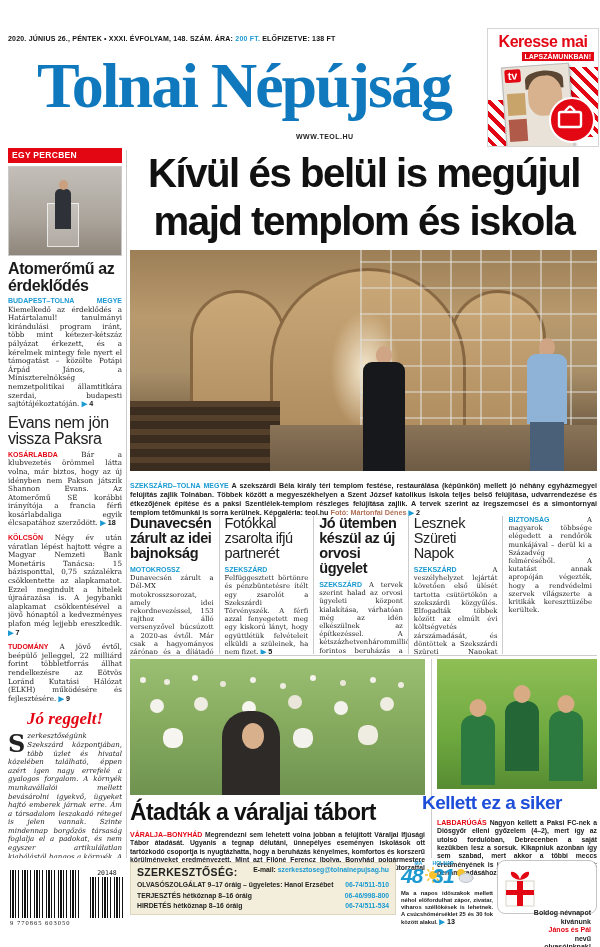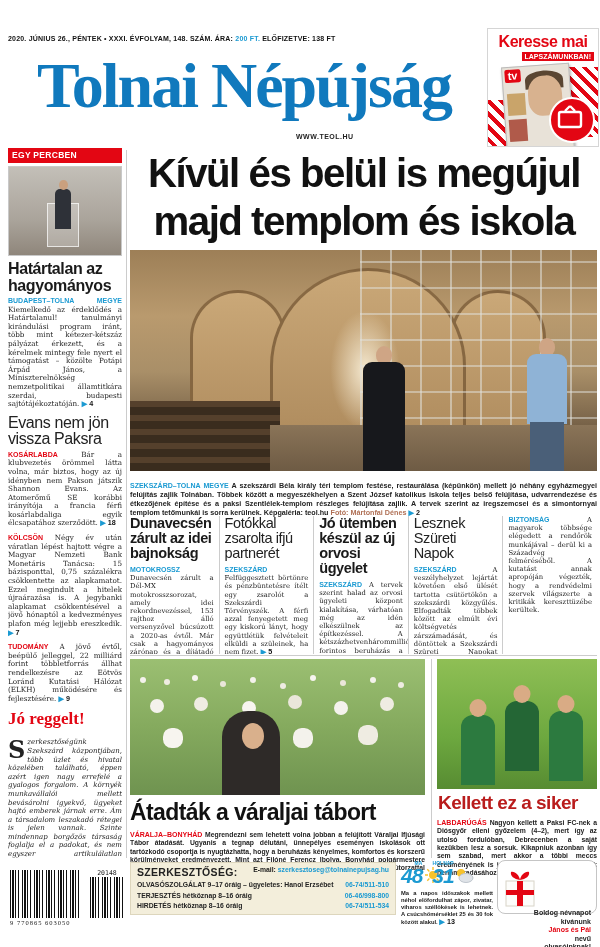--- a/index.html
+++ b/index.html
@@ -32,21 +32,21 @@
   #sidephoto .man{position:absolute;left:46px;top:22px;width:16px;height:40px;background:#2e3138;border-radius:5px 5px 0 0;}
   #sidephoto .head{position:absolute;left:50px;top:13px;width:9px;height:10px;background:#caa07e;border-radius:50%;}
   #sidephoto .lectern{position:absolute;left:38px;top:36px;width:30px;height:42px;background:rgba(255,255,255,.25);border:1px solid rgba(255,255,255,.7);}
   h2.side{font-size:16px;line-height:16.5px;margin:5px 0 3px;letter-spacing:-.4px;}
   h2.side.light{font-weight:normal;color:#222;}
   p.brief{font-family:"DejaVu Serif",serif;font-size:7.2px;line-height:8.6px;text-align:justify;margin:0 0 6px;color:#222;}
   .kick{font-family:"Liberation Sans",sans-serif;font-weight:bold;font-size:7px;}
   .k-blue{color:var(--kblue);} .k-red{color:var(--red);}
   .pg{font-weight:bold;color:#111;white-space:nowrap;font-family:"Liberation Sans",sans-serif;font-size:7.2px;}
   .pg::before{content:"▶ ";color:var(--kblue);}
-  #greeting-title{color:var(--red);font-size:17px;font-weight:bold;margin:6px 0 9px;font-family:"Liberation Serif",serif;}
+  #greeting-title{color:var(--red);font-size:17px;font-weight:bold;font-style:italic;margin:6px 0 3px;font-family:"Liberation Serif",serif;text-align:center;}
   #greeting-body{font-family:"DejaVu Serif",serif;font-style:italic;font-size:7px;line-height:8.6px;text-align:justify;margin:0;color:#222;}
   #greeting-body::first-letter{float:left;font-size:24px;line-height:20px;padding:2px 2px 0 0;font-style:normal;font-weight:bold;}
   #vrule{left:126px;top:150px;width:1px;height:708px;background:#ccc;}
 
   
   #barcodes{left:10px;top:864px;width:116px;height:70px;}
   .bars{background:repeating-linear-gradient(90deg,#111 0 1px,#fff 1px 2px,#111 2px 4px,#fff 4px 5px,#111 5px 6px,#fff 6px 8px,#111 8px 9px,#fff 9px 12px);}
   #ean{position:absolute;left:0;top:6px;width:72px;height:48px;}
   #ean-num{position:absolute;left:0;top:55px;width:72px;font-family:Liberation Serif, serif;font-size:6.5px;letter-spacing:1px;}
   #supp{position:absolute;left:80px;top:13px;width:34px;height:41px;}
@@ -93,21 +93,21 @@
   #photo-kids .wface{position:absolute;left:112px;top:64px;width:22px;height:26px;background:#d9b08c;border-radius:50%;}
   #photo-soccer{left:437px;top:659px;width:160px;height:130px;position:absolute;background:linear-gradient(180deg,#8fbf55 0%,#6da83f 60%,#578c32 100%);overflow:hidden;}
   #photo-soccer .p{position:absolute;width:34px;height:70px;background:#2c7a3f;border-radius:12px 12px 0 0;}
   #photo-soccer .p .head{position:absolute;left:50%;transform:translateX(-50%);top:-16px;width:17px;height:18px;background:#d9ab85;border-radius:50%;}
   #photo-soccer .p1{left:24px;top:56px;}
   #photo-soccer .p2{left:68px;top:42px;background:#246635;}
   #photo-soccer .p3{left:112px;top:52px;}
   #vrule2{left:431px;top:659px;width:1px;height:199px;background:#ccc;}
   #story-camp-title{left:130px;top:799px;width:295px;font-size:23px;font-weight:bold;letter-spacing:-.6px;color:#111;}
   #story-camp-body{left:130px;top:824px;width:295px;font-size:6.8px;line-height:8.4px;text-align:justify;font-weight:bold;color:#222;}
-  #story-soccer-title{left:438px;top:792px;width:160px;font-size:19px;font-weight:bold;letter-spacing:-.5px;color:#b91c1c;}
+  #story-soccer-title{left:422px;top:792px;width:160px;font-size:19px;font-weight:bold;letter-spacing:-.5px;color:#1d4ed8;}
   #story-soccer-body{left:437px;top:812px;width:160px;font-size:6.8px;line-height:8.4px;text-align:justify;font-weight:bold;color:#222;}
 
   
   #editorial{left:130px;top:862px;width:266px;height:53px;background:var(--beige);border:1px solid #ddd6bd;padding:3px 6px;box-sizing:border-box;}
   #editorial .t{display:flex;justify-content:space-between;align-items:flex-start;margin-bottom:2px;}
   #editorial .name{font-size:10.5px;font-weight:bold;letter-spacing:.3px;color:#222;}
   #editorial .em{font-size:6.8px;font-weight:bold;}
   #editorial .em .addr{color:var(--kblue);}
   #editorial .row{display:flex;justify-content:space-between;font-size:6.8px;font-weight:bold;line-height:10.5px;color:#222;}
   #editorial .row .ph{color:var(--kblue);}
@@ -159,21 +159,21 @@
 
 <div class="abs" id="sidebar">
   <div class="rubric">EGY PERCBEN</div>
 
   <div id="sidephoto">
     <div class="lectern"></div>
     <div class="man"></div>
     <div class="head"></div>
   </div>
 
-  <h2 class="side">Határtalan az hagyományos</h2>
+  <h2 class="side">Atomerőmű az érdeklődés</h2>
   <p class="brief"><b class="kick k-blue">BUDAPEST–TOLNA MEGYE</b> <span>Kiemelkedő az érdeklődés a Határtalanul! tanulmányi kirándulási program iránt, több mint kétezer-kétszáz pályázat érkezett, és a kérelmek mintegy fele nyert el támogatást – közölte Potápi Árpád János, a Miniszterelnökség nemzetpolitikai államtitkára szerdai, budapesti sajtótájékoztatóján.</span> <span class="pg">4</span></p>
 
   <h2 class="side light">Evans nem jön vissza Paksra</h2>
   <p class="brief"><b class="kick k-red">KOSÁRLABDA</b> <span>Bár a klubvezetés örömmel látta volna, már biztos, hogy az új idényben nem Pakson játszik Shannon Evans. Az Atomerőmű SE korábbi irányítója a francia férfi kosárlabdaliga egyik élcsapatához szerződött.</span> <span class="pg">18</span></p>
 
   <p class="brief"><b class="kick k-red">KÖLCSÖN</b> <span>Négy év után váratlan lépést hajtott végre a Magyar Nemzeti Bank Monetáris Tanácsa: 15 bázisponttal, 0,75 százalékra csökkentette az alapkamatot. Ezzel megindult a hitelek újraárazása is. A jegybanki alapkamat csökkentésével a jövő hónaptól a kedvezményes plafon még lejjebb ereszkedik.</span> <span class="pg">7</span></p>
 
   <p class="brief"><b class="kick k-red">TUDOMÁNY</b> <span>A jövő évtől, beépülő jelleggel, 22 milliárd forint többletforrás állhat rendelkezésre az Eötvös Loránd Kutatási Hálózat (ELKH) működésére és fejlesztésére.</span> <span class="pg">9</span></p>
 
   <div id="greeting-title">Jó reggelt!</div>

